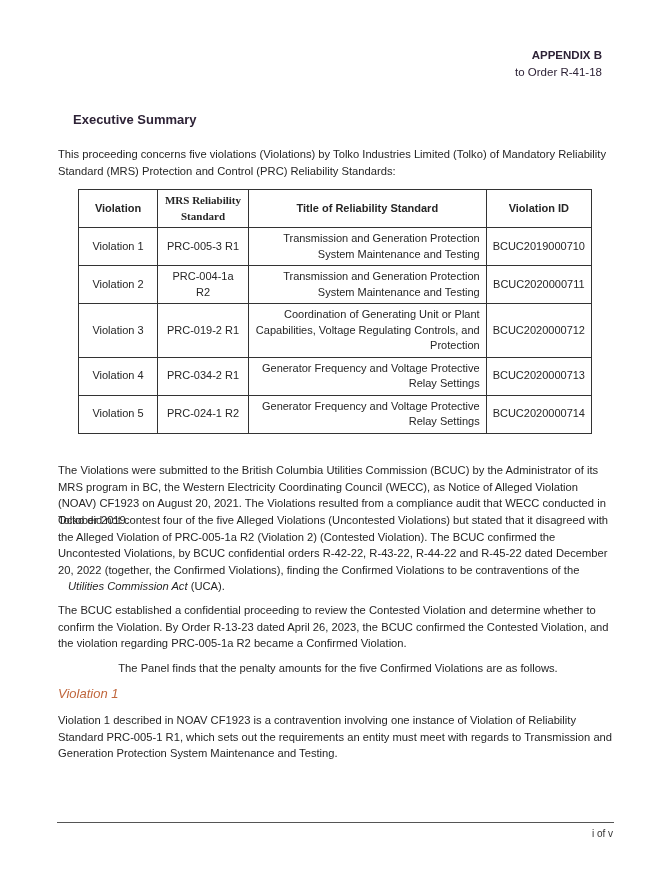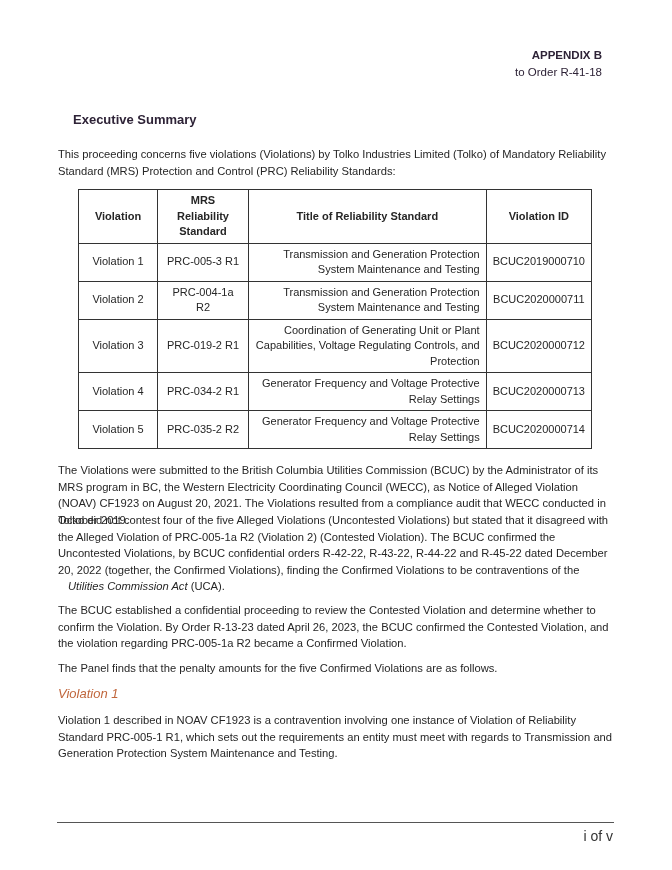--- a/index.html
+++ b/index.html
@@ -15,39 +15,39 @@
   table.vt {
     position: absolute; left: 78px; top: 189px; width: 514px;
     border-collapse: collapse; font-size: 11px; color: #262626;
   }
   table.vt th, table.vt td { border: 1.2px solid #333; padding: 3px 6px; vertical-align: middle; line-height: 15.5px; }
   table.vt th { font-weight: bold; height: 30px; text-align: center; color: #262626; }
   table.vt td.c { text-align: center; }
   table.vt td.l { text-align: right; }
   .h2 { position: absolute; left: 58px; top: 686px; font-size: 13px; font-style: italic; color: #c0663c; }
   .rule { position: absolute; left: 57px; top: 822px; width: 557px; height: 0; border-top: 1.3px solid #555; }
-  .pageno { position: absolute; right: 59px; top: 828px; font-size: 14px; color: #333; padding-left: 7px; }
+  .pageno { position: absolute; right: 59px; top: 828px; font-size: 10px; color: #333; padding-left: 7px; }
 </style>
 </head>
 <body>
 
 <div class="appendix">
   <div class="title">APPENDIX B</div>
   <div>to Order R-41-18</div>
 </div>
 
 <div class="h1">Executive Summary</div>
 
 <div class="para" style="top:146px;">This proceeding concerns five violations (Violations) by Tolko Industries Limited (Tolko) of Mandatory Reliability Standard (MRS) Protection and Control (PRC) Reliability Standards:</div>
 
 <table class="vt">
   <thead>
     <tr>
       <th style="width:66px;">Violation</th>
-      <th style="width:78px;">MRS Reliability Standard</th>
+      <th style="width:78px;font-family:Liberation Serif, serif;">MRS Reliability Standard</th>
       <th>Title of Reliability Standard</th>
       <th style="width:92px;">Violation ID</th>
     </tr>
   </thead>
   <tbody>
     <tr>
       <td class="c">Violation 1</td>
       <td class="c">PRC-005-3 R1</td>
       <td class="l">Transmission and Generation Protection System Maintenance and Testing</td>
       <td class="c">BCUC2019000710</td>
@@ -65,35 +65,35 @@
       <td class="c">BCUC2020000712</td>
     </tr>
     <tr>
       <td class="c">Violation 4</td>
       <td class="c">PRC-034-2 R1</td>
       <td class="l">Generator Frequency and Voltage Protective Relay Settings</td>
       <td class="c">BCUC2020000713</td>
     </tr>
     <tr>
       <td class="c">Violation 5</td>
-      <td class="c">PRC-035-2 R2</td>
+      <td class="c">PRC-024-1 R2</td>
       <td class="l">Generator Frequency and Voltage Protective Relay Settings</td>
       <td class="c">BCUC2020000714</td>
     </tr>
   </tbody>
 </table>
 
 <div class="para" style="top:462px;">The Violations were submitted to the British Columbia Utilities Commission (BCUC) by the Administrator of its MRS program in BC, the Western Electricity Coordinating Council (WECC), as Notice of Alleged Violation (NOAV) CF1923 on August 20, 2021. The Violations resulted from a compliance audit that WECC conducted in October 2019.</div>
 
 <div class="para" style="top:512px;">
   <span>Tolko did not contest four of the five Alleged Violations (Uncontested Violations) but stated that it disagreed with the Alleged Violation of PRC-005-1a R2 (Violation 2) (Contested Violation). The BCUC confirmed the Uncontested Violations, by BCUC confidential orders R-42-22, R-43-22, R-44-22 and R-45-22 dated December 20, 2022 (together, the Confirmed Violations), finding the Confirmed Violations to be contraventions of the </span><i>Utilities Commission Act</i><span> (UCA).</span>
 </div>
 
 <div class="para" style="top:602px;">The BCUC established a confidential proceeding to review the Contested Violation and determine whether to confirm the Violation. By Order R-13-23 dated April 26, 2023, the BCUC confirmed the Contested Violation, and the violation regarding PRC-005-1a R2 became a Confirmed Violation.</div>
 
-<div class="para" style="top:660px;">The Panel finds that the penalty amounts for the five Confirmed Violations are as follows.</div>
+<div class="para" style="top:660px;text-align:center;">The Panel finds that the penalty amounts for the five Confirmed Violations are as follows.</div>
 
 <div class="h2">Violation 1</div>
 
 <div class="para" style="top:712px;">Violation 1 described in NOAV CF1923 is a contravention involving one instance of Violation of Reliability Standard PRC-005-1 R1, which sets out the requirements an entity must meet with regards to Transmission and Generation Protection System Maintenance and Testing.</div>
 
 <div class="rule"></div>
 <div class="pageno">i of v</div>
 
 </body></html>

